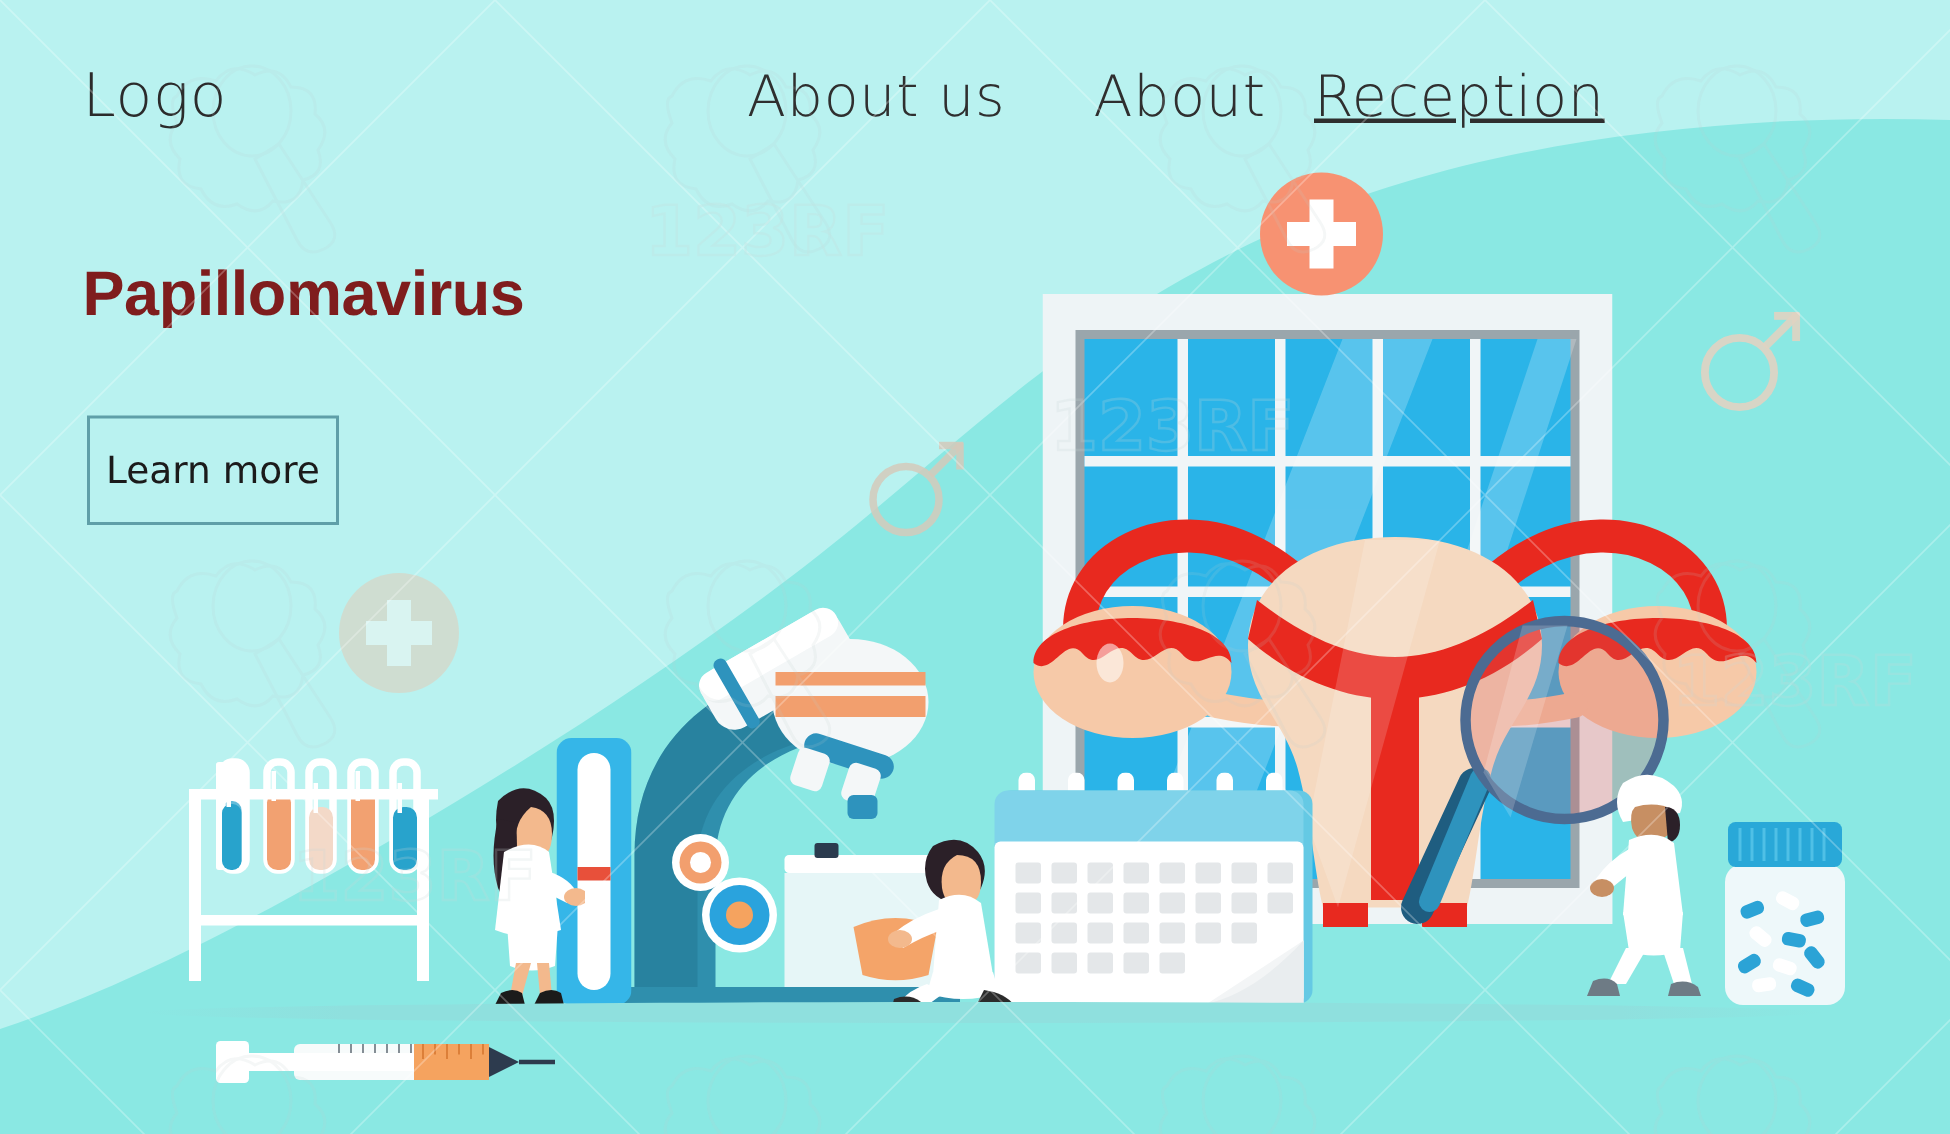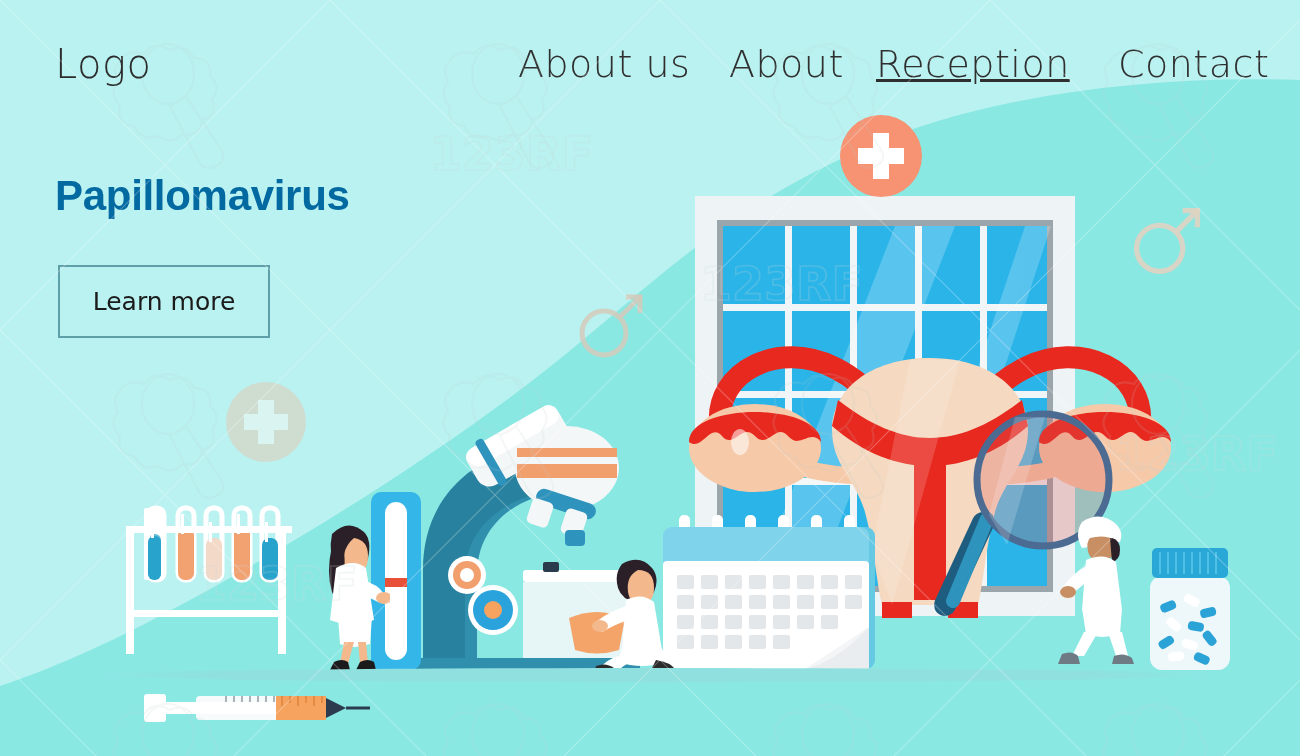--- a/index.html
+++ b/index.html
@@ -37,25 +37,25 @@
   .navlink {
     position:absolute; top:45px;
     font-size: 38px; font-weight: 300; color: #2f2f2f;
     letter-spacing: .5px; line-height:1; white-space:nowrap;
     font-family: "DejaVu Sans", sans-serif;
   }
 
   
   #headline {
     position:absolute; left:55px; top:172px;
-    font-size: 42px; font-weight: 700; color: #0369a1; letter-spacing:-.3px;
+    font-size: 42px; font-weight: 700; color: #7f1d1d; letter-spacing:-.3px;
   }
   #cta {
-    position:absolute; left:58px; top:265px;
-    width: 212px; height: 73px;
+    position:absolute; left:58px; top:277px;
+    width: 168px; height: 73px;
     border: 2px solid #5f9fa8;
     background: transparent;
     color: #1b1b1b; font-size: 25px; font-weight: 400;
     font-family: "DejaVu Sans", sans-serif;
     display:flex; align-items:center; justify-content:center;
     cursor:pointer;
   }
 
   
   #floor {
@@ -372,24 +372,23 @@
     <path d="M28 124 l-12 24 h12 l14 -24 z" fill="#ffffff"></path>
     <path d="M52 124 l8 24 h12 l-6 -24 z" fill="#ffffff"></path>
     <path d="M6 146 q10 -4 16 2 l2 8 h-22z" fill="#6e7b85"></path>
     <path d="M58 148 q10 -4 18 2 l2 6 h-22z" fill="#6e7b85"></path>
   </svg>
 
   <div id="floor"></div>
 
   <nav id="nav">
     <div id="logo">Logo</div>
-    <a class="navlink" style="left:498px;margin-left:20px;">About us</a>
+    <a class="navlink" style="left:498px;">About us</a>
     <a class="navlink" style="left:729px;">About</a>
     <a class="navlink" style="left:876px;text-decoration:underline;">Reception</a>
-    <a class="navlink" style="left:1118px;">Contact</a>
   </nav>
 
   <h1 id="headline">Papillomavirus</h1>
   <button id="cta">Learn more</button>
 
   <svg id="watermark" viewBox="0 0 1300 756">
     <defs>
       <pattern id="wm" width="330" height="330" patternUnits="userSpaceOnUse">
         <g stroke="#ffffff" stroke-width="1.1" fill="none" opacity=".55">
           <line x1="-40" y1="370" x2="370" y2="-40"></line>

